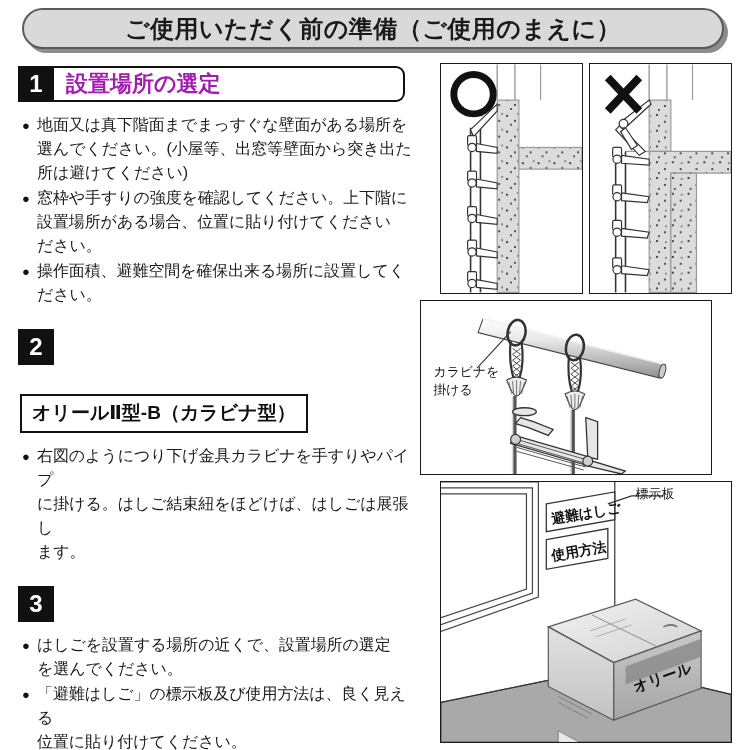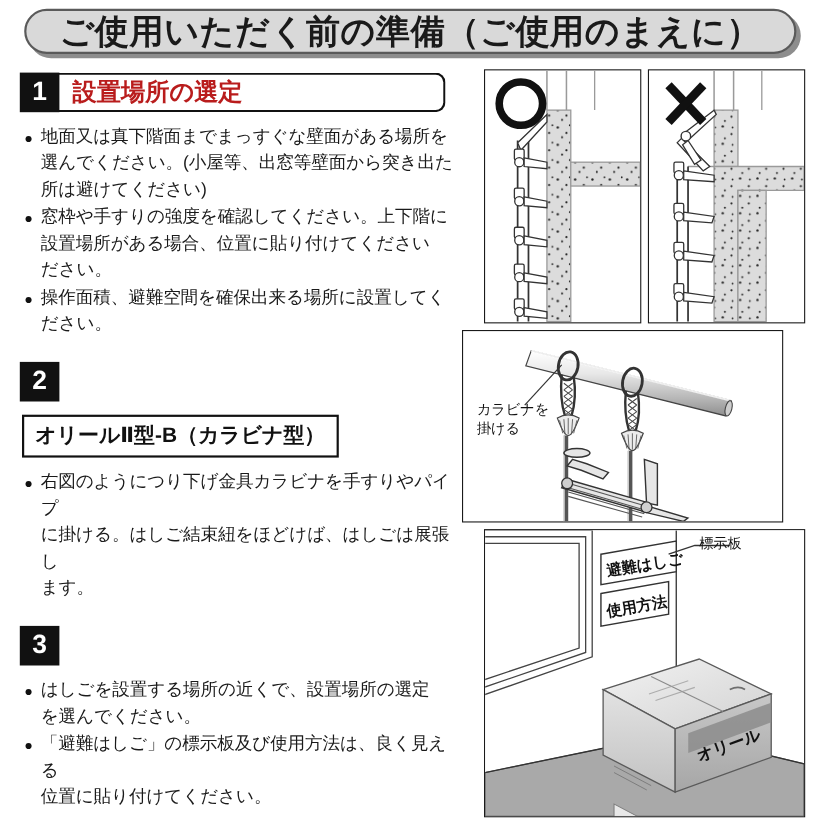--- a/index.html
+++ b/index.html
@@ -20,21 +20,21 @@
     background: #8d8d8d; border-radius: 21px;
   }
   .title-pill {
     position: absolute; left: 0; top: 0; width: 702px; height: 41px;
     background: #d9d9d9;
     border: 2px solid #5a5a5a;
     border-radius: 21px;
     display: flex; align-items: center; justify-content: center;
   }
   .title-text {
-    font-size: 31px; font-weight: bold; color: #1a1a1a;
+    font-size: 24px; font-weight: bold; color: #1a1a1a;
     letter-spacing: 0.5px; white-space: nowrap; text-align: center;
   }
 
   
   .left-col { position: absolute; left: 18px; top: 66px; width: 400px; }
 
   .sec-header { position: relative; height: 36px; margin-bottom: 9px; }
   .sec-header .numbox {
     position: absolute; left: 0; top: 0; width: 36px; height: 36px;
     background: #111; color: #fff;
@@ -43,42 +43,42 @@
   }
   .sec-header .titlebox {
     position: absolute; left: 34px; top: 0; width: 353px; height: 36px;
     border: 2px solid #111; border-left: none;
     border-top-right-radius: 9px; border-bottom-right-radius: 9px;
     background: #fff;
     display: flex; align-items: center;
     padding-left: 14px;
   }
   .sec-header .titletext {
-    font-size: 22px; font-weight: bold; color: #b91c1c; white-space: nowrap;
+    font-size: 22px; font-weight: bold; color: #a21caf; white-space: nowrap;
   }
 
   .bullets { padding: 2px 0 0 4px; }
   .bullet {
     display: flex; align-items: flex-start;
     margin-bottom: 1px;
   }
   .bullet .dot {
     flex: 0 0 auto; font-size: 13px; line-height: 24px; color: #111;
     width: 15px; margin-top: 1px;
   }
   .bullet .btext {
     font-size: 16px; line-height: 24px; color: #1a1a1a;
     letter-spacing: -0.1px; white-space: pre-line;
   }
 
   .model-box {
     display: inline-block;
     border: 2px solid #111;
     padding: 4px 10px 5px 10px;
-    margin: 3px 0 9px 2px;
+    margin: 20px 0 9px 2px;
   }
   .model-text { font-size: 19px; font-weight: bold; color: #111; white-space: nowrap; }
 
   .sec-gap-2 { margin-top: 22px; }
   .sec-gap-3 { margin-top: 22px; }
 
   
   .panel { position: absolute; border: 1.5px solid #1a1a1a; background: #fff; overflow: hidden; }
   #panel-ok   { left: 440px; top: 63px;  width: 143px; height: 231px; }
   #panel-ng   { left: 589px; top: 63px;  width: 143px; height: 231px; }

